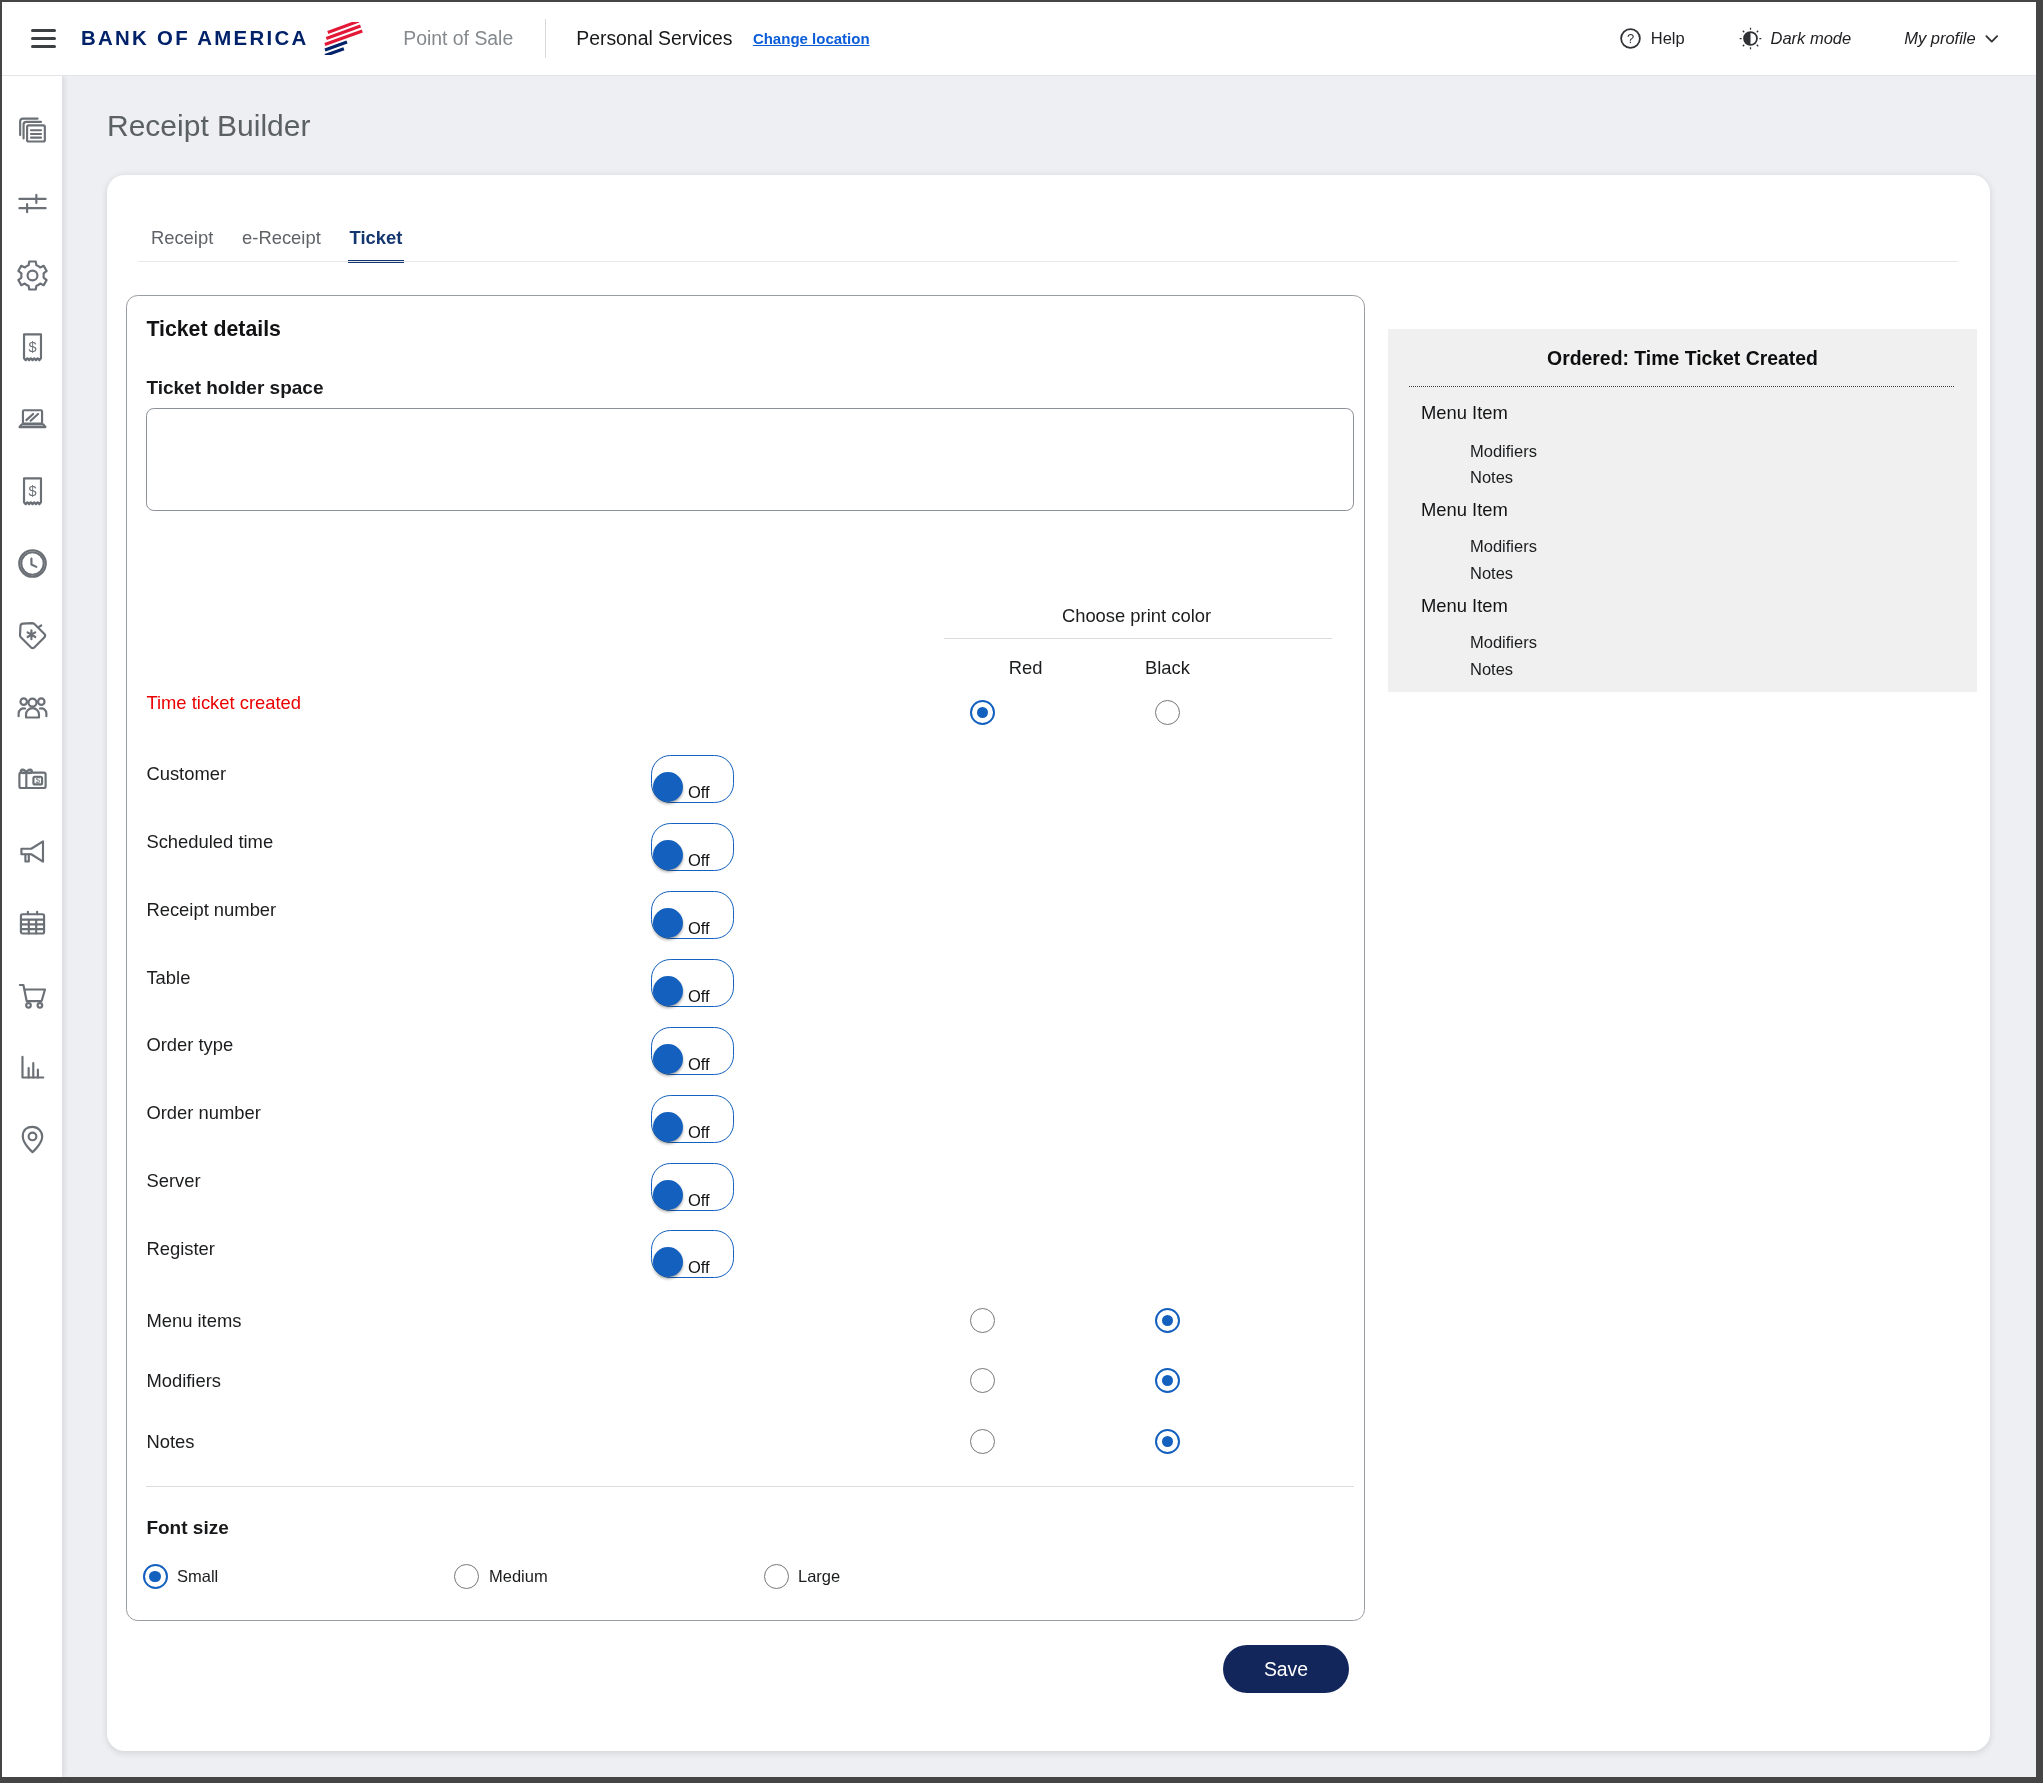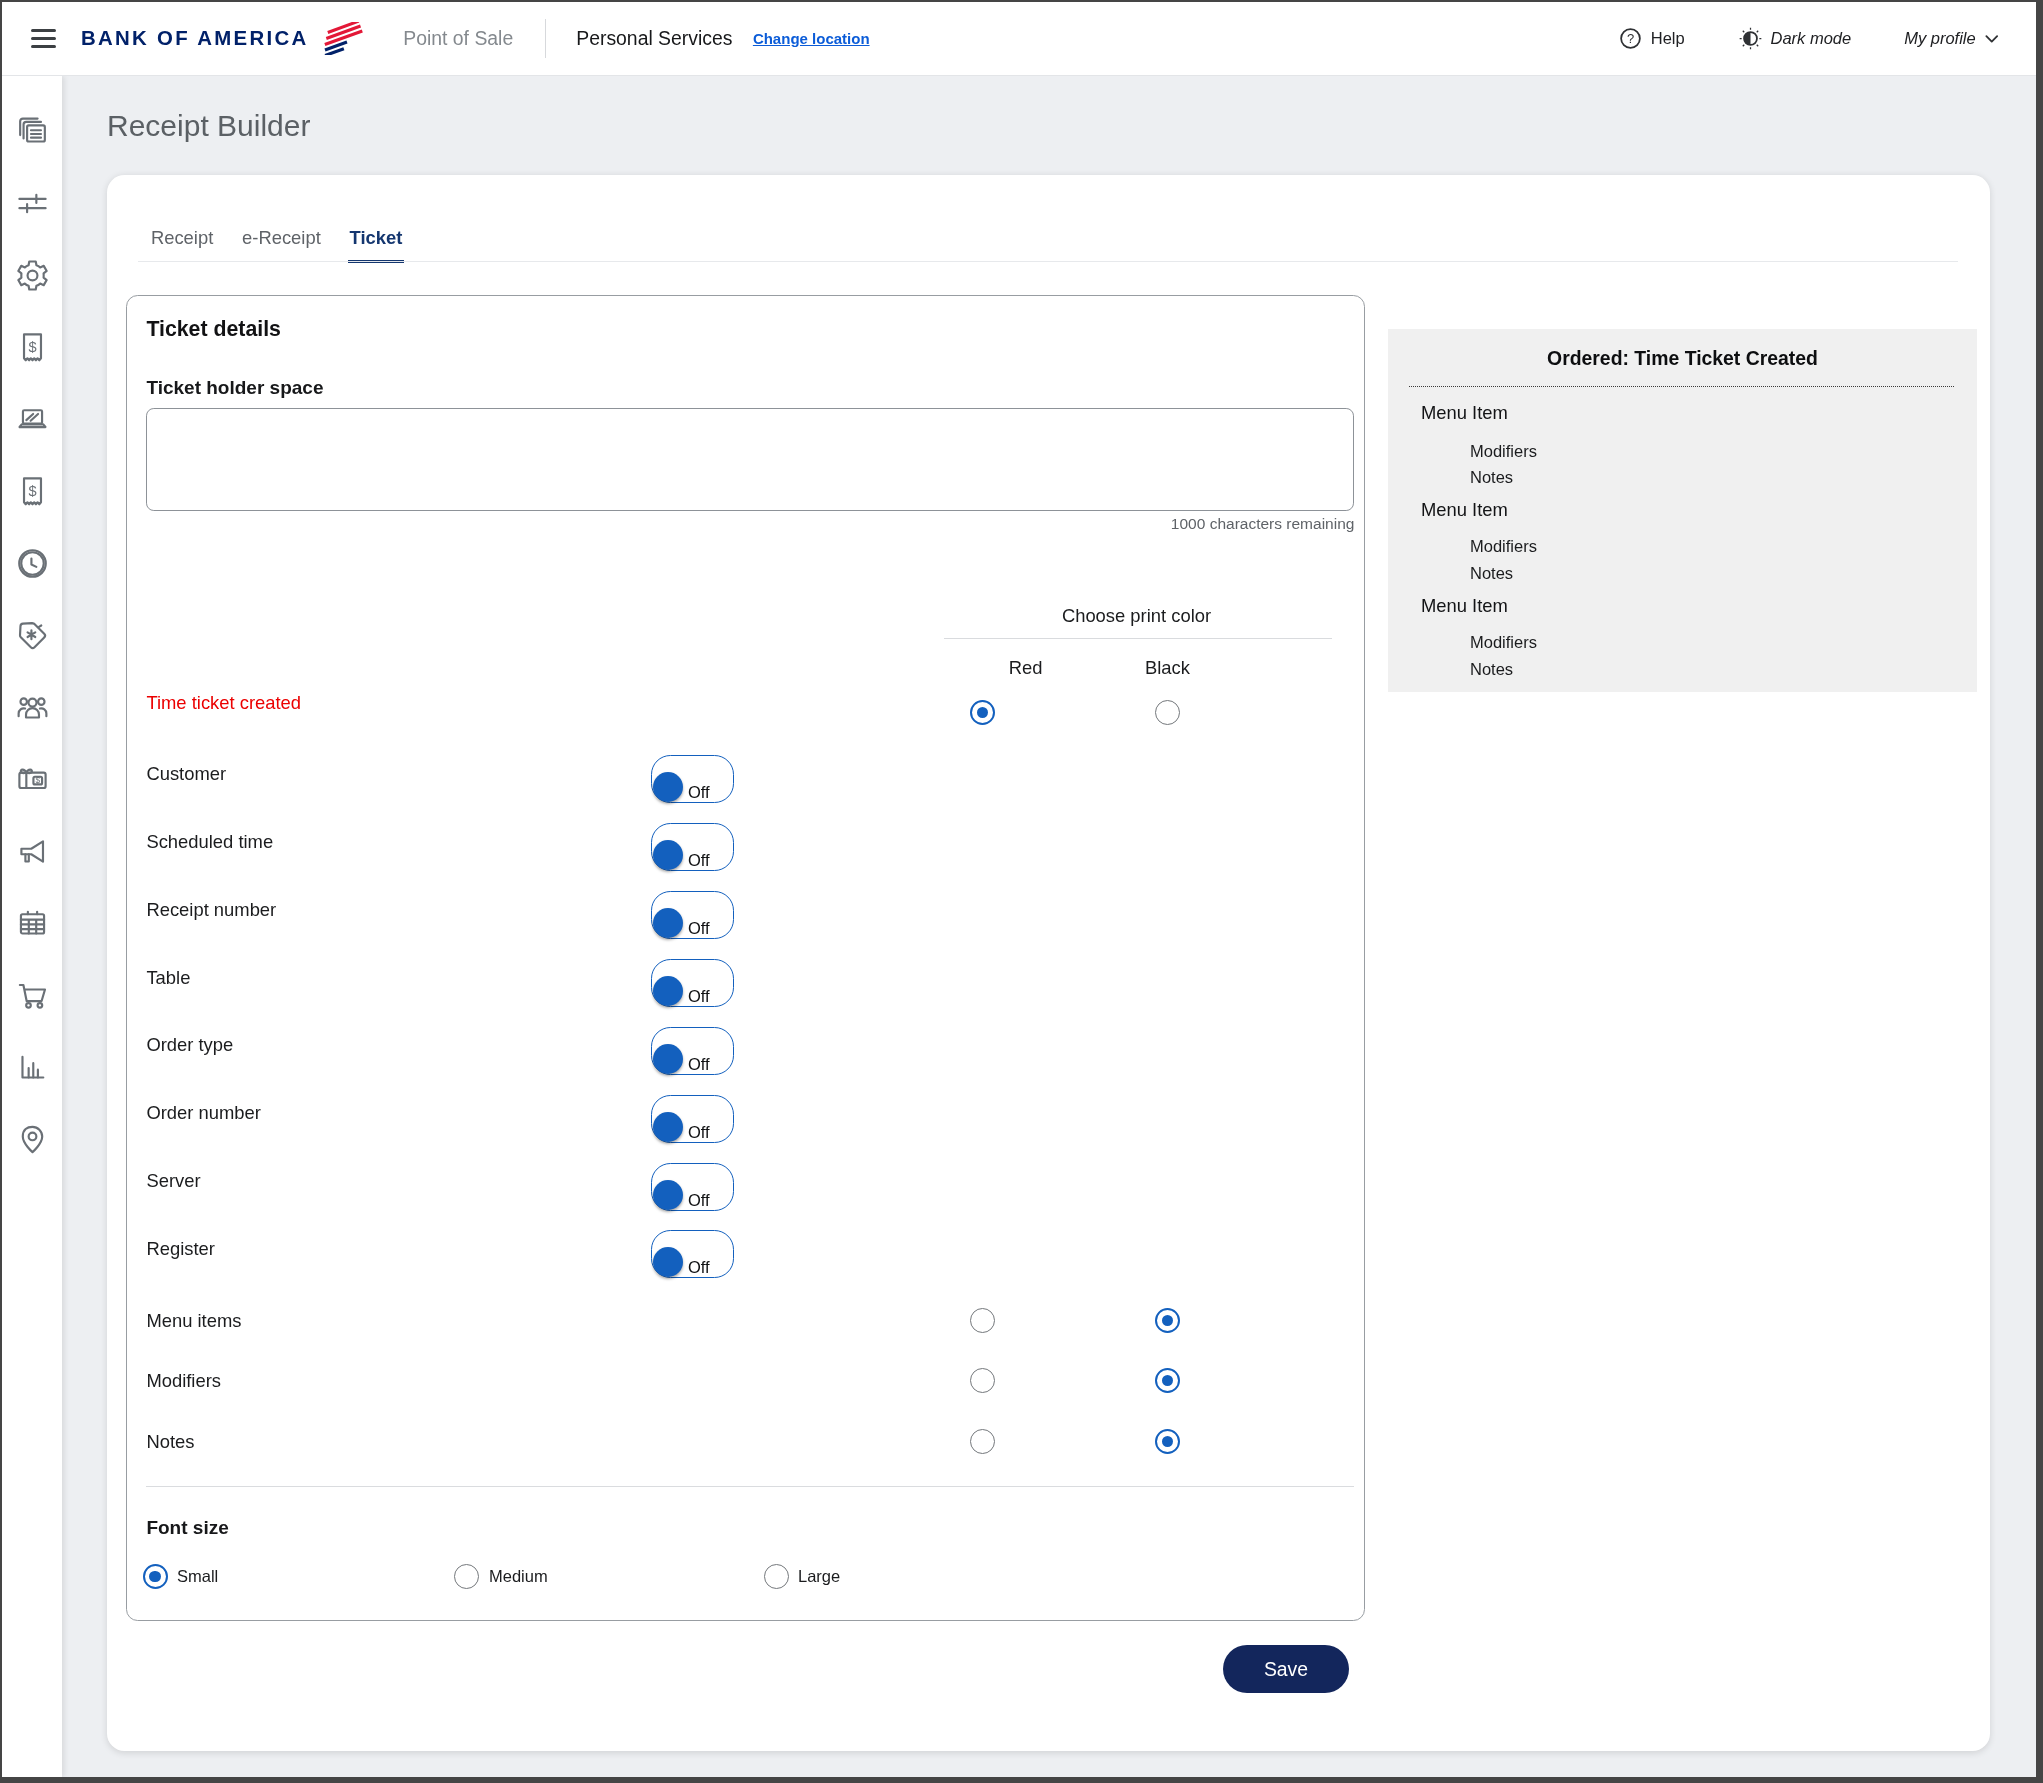--- a/index.html
+++ b/index.html
@@ -254,21 +254,20 @@
     <div class="tab">Receipt</div>
     <div class="tab">e-Receipt</div>
     <div class="tab active">Ticket</div>
   </div>
   <div class="tabs-divider"></div>
 
   <div class="panel">
     <div class="abs panel-title" style="left:19.4px; top:21.3px;">Ticket details</div>
     <div class="abs bold-label" style="left:19.4px; top:81px;">Ticket holder space</div>
     <textarea class="holder-input" aria-label="Ticket holder space" style=""></textarea>
-    <div class="helper">1000 characters remaining</div>
 
     <div class="print-color-title">Choose print color</div>
     <div class="print-color-line"></div>
     <div class="col-head" style="left:850px;">Red</div>
     <div class="col-head" style="left:992px;">Black</div>
 
     <div class="abs alert-label" style="left:19.4px; top:396px;">Time ticket created</div>
     <div class="radio on" style="left:843px; top:404px;"></div>
     <div class="radio" style="left:1028px; top:404px;"></div>
 

